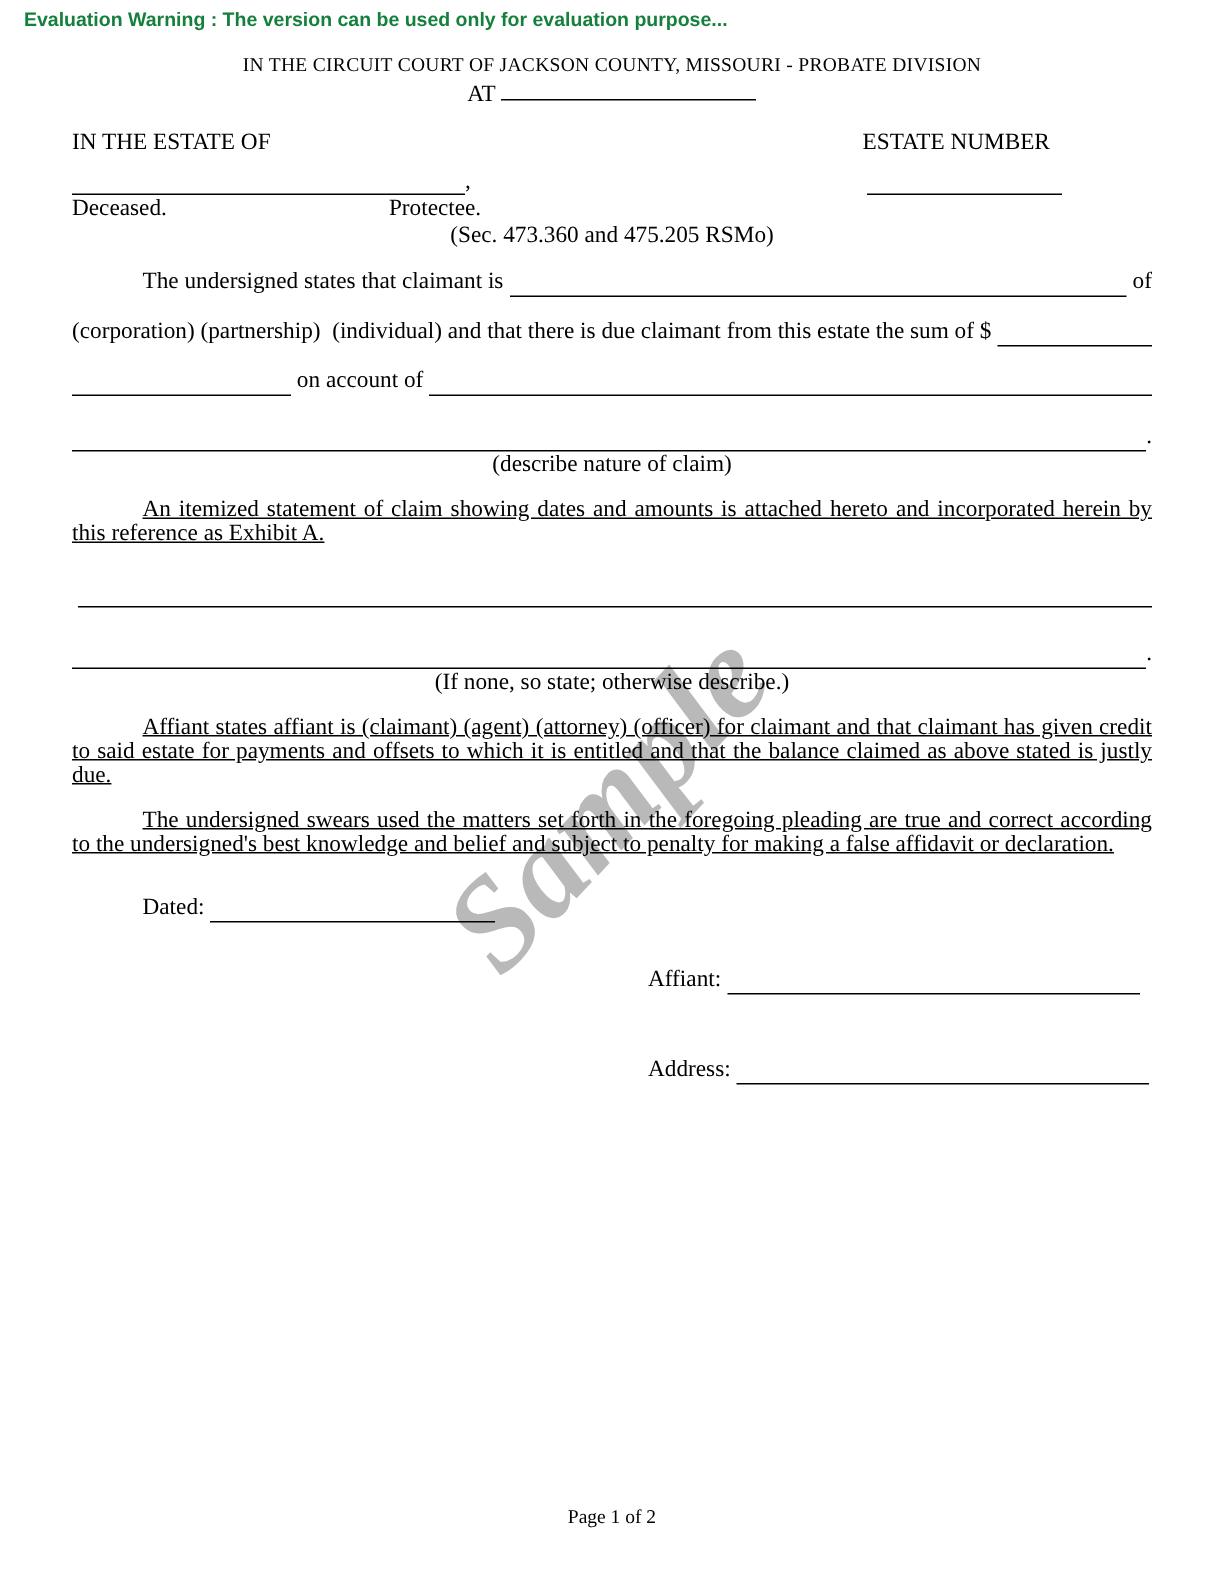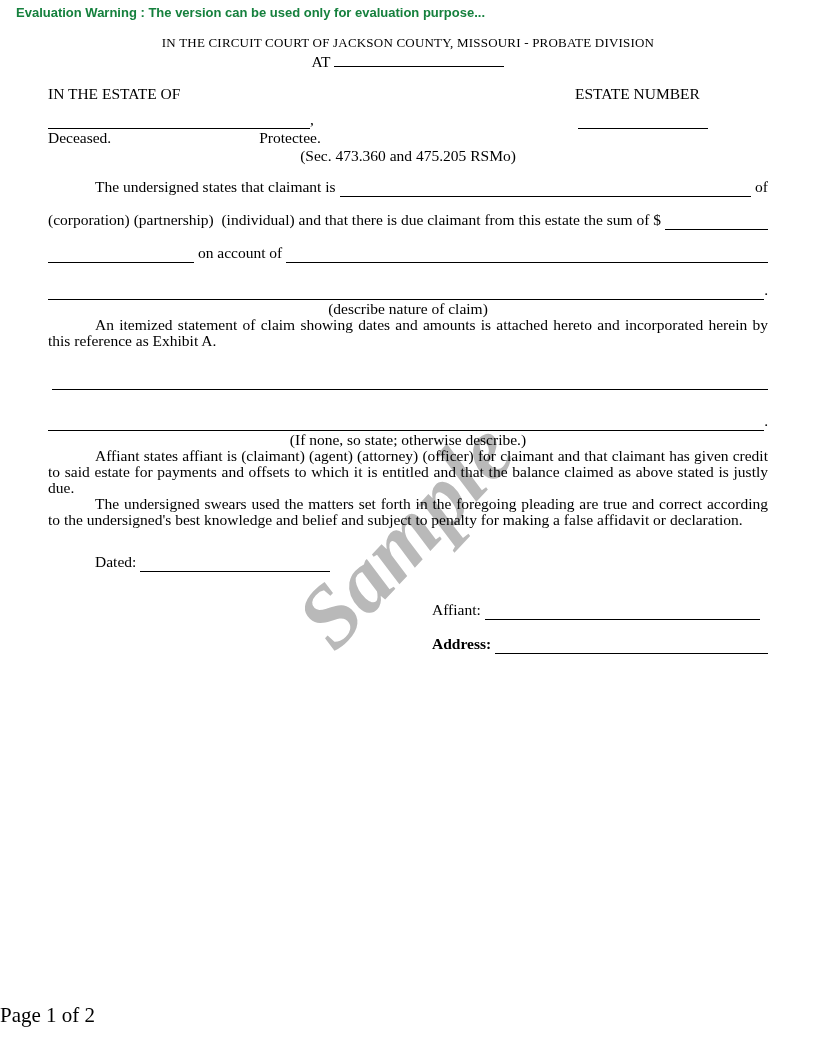--- a/index.html
+++ b/index.html
@@ -68,43 +68,46 @@
     display: flex;
     align-items: center;
     margin-top: 13px;
     height: 20px;
   }
   .formline .blank { align-self: flex-end; height: 17px; }
   .seg { white-space: pre-wrap; }
   .indent { padding-left: 47px; }
   .caption { line-height: 17px; }
   .para {
+    margin-top: 14px;
     line-height: 16px;
     text-align: justify;
     text-indent: 47px;
+    text-decoration: underline;
   }
   .gap-s { margin-top: 17px; }
   .gap-m { margin-top: 21px; }
   .w-at { width: 170px; }
   .w-estate-name { width: 262px; }
   .w-estate-num { width: 130px; margin-right: 60px; }
   .w-onacct { width: 146px; }
   .w-dated { width: 190px; }
   .w-sign { width: 275px; }
   .label-protectee { margin-left: 148px; }
   .dated-row { margin-top: 24px; margin-left: 47px; }
   .sign-row { margin-left: 384px; }
   .sign-affiant { margin-top: 28px; }
-  .sign-address { margin-top: 14px; font-weight: bold; }
+  .sign-address { margin-top: 40px; }
   .footer {
     position: absolute;
     z-index: 1;
     left: 0; right: 0;
     top: 1003px;
-    font-size: 21px;
+    text-align: center;
+    font-size: 13px;
   }
   .watermark {
     position: absolute;
     z-index: 0;
     left: 405px;
     top: 535px;
     transform: translate(-50%, -50%) rotate(-47deg);
     font-family: "Liberation Serif", serif;
     font-size: 88px;
     font-weight: bold;

